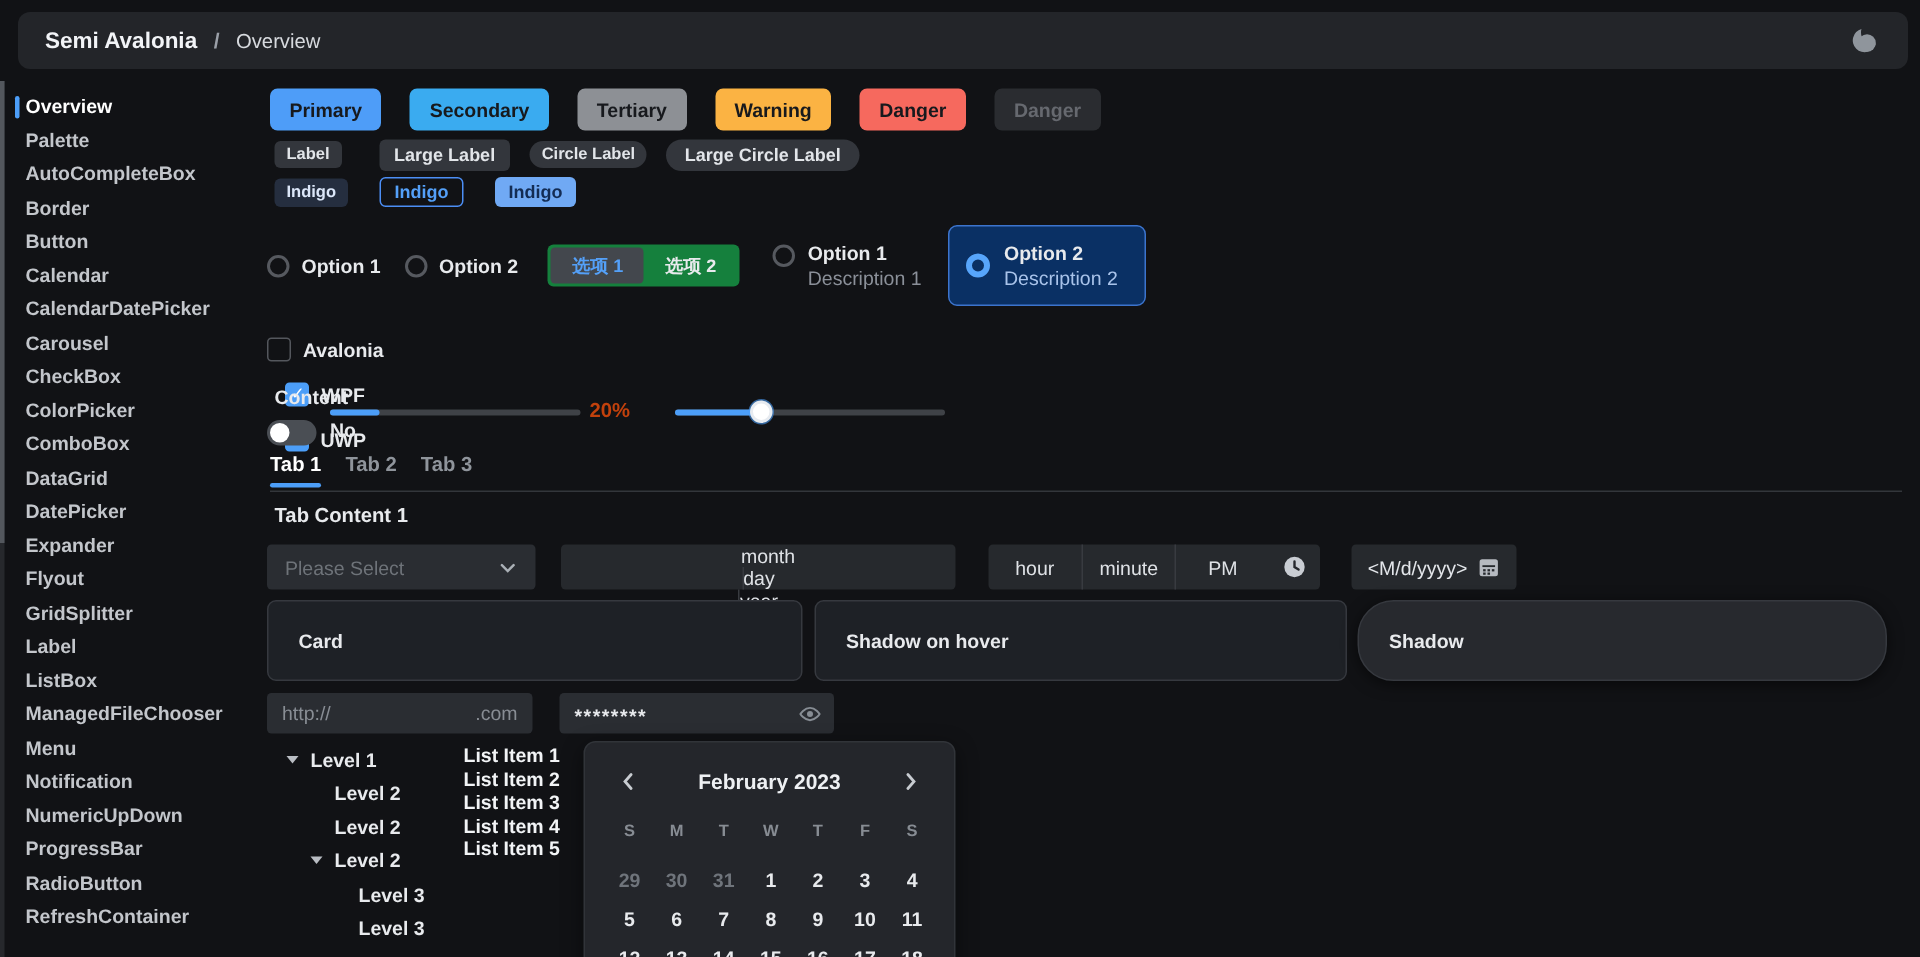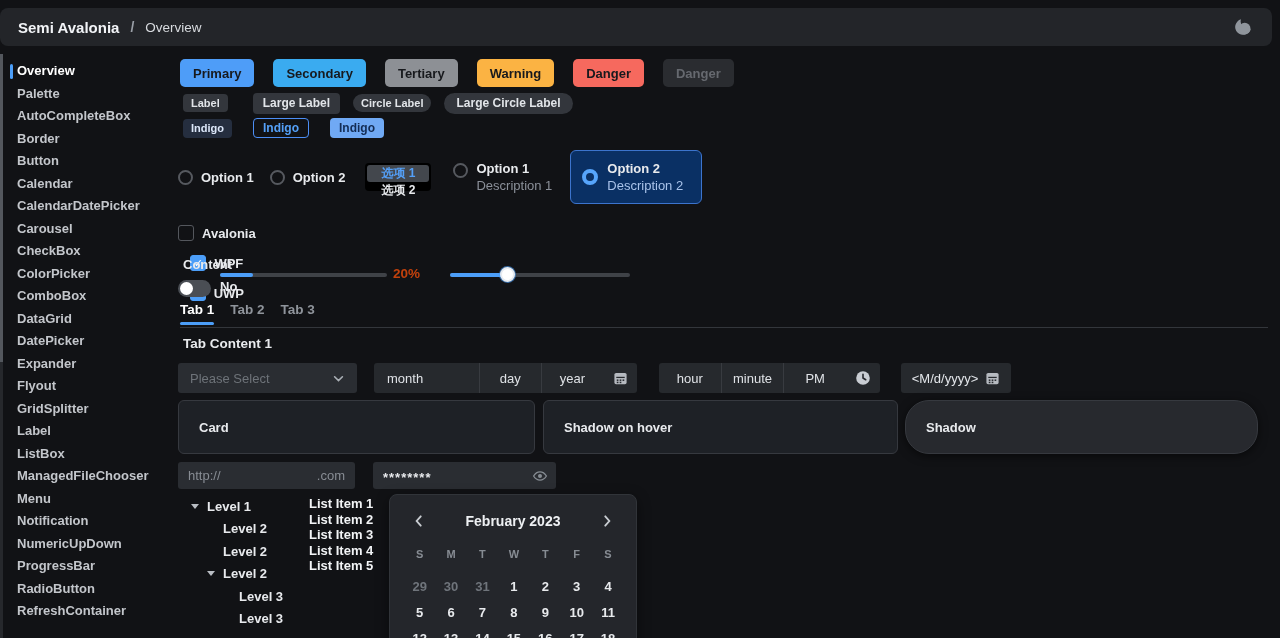--- a/index.html
+++ b/index.html
@@ -1,21 +1,21 @@
 <!DOCTYPE html>
 <html><head>
 <meta charset="utf-8">
 <style>
   * { margin:0; padding:0; box-sizing:border-box; }
   html,body { width:1280px; height:638px; overflow:hidden; background:#111215;
     font-family:"Liberation Sans","DejaVu Sans",sans-serif; }
   .page { position:relative; width:1280px; height:638px; background:#111215; }
 
   
-  .topbar { position:absolute; left:0; right:8px; top:8px; height:38px;
+  .topbar { position:absolute; left:12px; right:8px; top:8px; height:38px;
     background:#232529; border-radius:8px; display:flex; align-items:center; padding:0 18px; }
   .tb-title { font-size:15px; font-weight:700; color:#f2f4f7; }
   .tb-sep { margin:0 11px; color:#9ba0a8; font-size:14px; font-weight:700; }
   .tb-page { font-size:13.5px; color:#d7dade; }
   .tb-theme { margin-left:auto; width:22px; height:22px; display:flex; align-items:center; justify-content:center; cursor:pointer; }
 
   
   .scrolltrack { position:absolute; left:0; top:54px; bottom:0; width:3px; background:#26282c; }
   .scrollthumb { position:absolute; left:0; top:0; width:3px; height:308px; background:#53575d; }
   .sidebar { position:absolute; left:3px; top:52px; width:170px; bottom:0; padding-top:8px; overflow:hidden; }
@@ -48,21 +48,21 @@
 
   .row-indigo { top:117px; left:5px; gap:21px; height:22px; }
   .tag-indigo-solid { height:19px; padding:0 8px; font-size:11px; border-radius:4px; background:#252e3f; color:#dce7f9; }
   .tag-indigo-outline { height:20px; padding:0 9px; font-size:12px; border-radius:4px; background:transparent; border:1px solid #4c8ef5; color:#54a0f8; }
   .tag-indigo-light { height:20px; padding:0 9px; font-size:12px; border-radius:4px; background:#70a9f4; color:#132c54; }
 
   .row-radios { top:150px; left:0; gap:16px; height:54px; }
   .radio-item { display:flex; align-items:center; cursor:pointer; }
   .radio-circle { width:15px; height:15px; border-radius:50%; border:2px solid #56595f; margin-right:8px; flex:0 0 auto; }
   .radio-label { font-size:13px; font-weight:700; color:#e8eaed; }
-  .seg-group { height:28px; background:#000000; border-radius:4px; display:flex; align-items:center; padding:2px; margin-left:4px;flex-direction:column; }
+  .seg-group { height:28px; background:#15803d; border-radius:4px; display:flex; align-items:center; padding:2px; margin-left:4px; }
   .seg { height:24px; display:flex; align-items:center; padding:0 14px; font-size:12px; font-weight:700; color:#e8eaed; border-radius:3px; cursor:pointer; }
   .seg.seg-active { background:#43474d; color:#54a0f8; }
   .radio-desc-item { display:flex; align-items:flex-start; margin-left:6px; cursor:pointer; }
   .radio-desc-item .radio-circle { margin-top:3px; }
   .rd-title { font-size:13px; font-weight:700; color:#e8eaed; line-height:17px; }
   .rd-desc { font-size:13px; color:#8b9099; line-height:17px; }
   .radio-card { width:132px; height:54px; background:#0a3064; border:1px solid #3c74cd; border-radius:6px;
     display:flex; align-items:center; padding:0 11px; cursor:pointer; margin-left:2px; }
   .radio-card .radio-sel { width:16px; height:16px; border-radius:50%; border:4.5px solid #57a5fb; background:transparent; margin-right:9px; flex:0 0 auto; }
   .radio-card .rd-desc { color:#a9c3ea; }
@@ -90,21 +90,21 @@
   .row-tabs { top:303px; left:2px; gap:16px; height:20px; }
   .tab { position:relative; font-size:13.5px; font-weight:700; color:#8f949b; cursor:pointer; padding-bottom:8px; }
   .tab.active { color:#ffffff; }
   .tab.active::after { content:""; position:absolute; left:0; right:0; bottom:0; height:3px; border-radius:2px; background:#4c9ef8; }
   .tabs-divider { position:absolute; top:327px; left:2px; right:12px; height:1px; background:#33363b; }
   .tab-content { position:absolute; top:336px; left:5px; font-size:13.5px; font-weight:700; color:#e8eaed; }
 
   .picker { position:absolute; top:363px; height:30px; border-radius:3px; display:flex; align-items:center; }
   .combo { left:0; width:179px; background:#2a2d32; padding:0 12px; cursor:pointer; }
   .combo-ph { font-size:13px; color:#6e7379; flex:1; }
-  .datepicker { left:196px; width:263px; background:#26292d; }
+  .datepicker { left:196px; width:263px; background:#26292d;flex-direction:column; }
   .timepicker { left:481px; width:221px; background:#26292d; }
   .pseg { display:flex; align-items:center; height:100%; font-size:13px; color:#dfe2e6; cursor:pointer; }
   .pseg + .pseg { border-left:1px solid #383b40; }
   .pseg.grow15 { flex:1.5; padding-left:13px; }
   .pseg.grow { flex:1; justify-content:center; }
   .picon { width:34px; display:flex; align-items:center; justify-content:center; cursor:pointer; height:100%; }
   .mdy { left:723px; width:110px; background:#26292d; justify-content:center; gap:7px; cursor:pointer; }
   .mdy-text { font-size:13px; color:#e3e6ea; }
 
   .card { position:absolute; top:400px; height:54px; background:#1e2126; border:1px solid #36393f; border-radius:6px;

